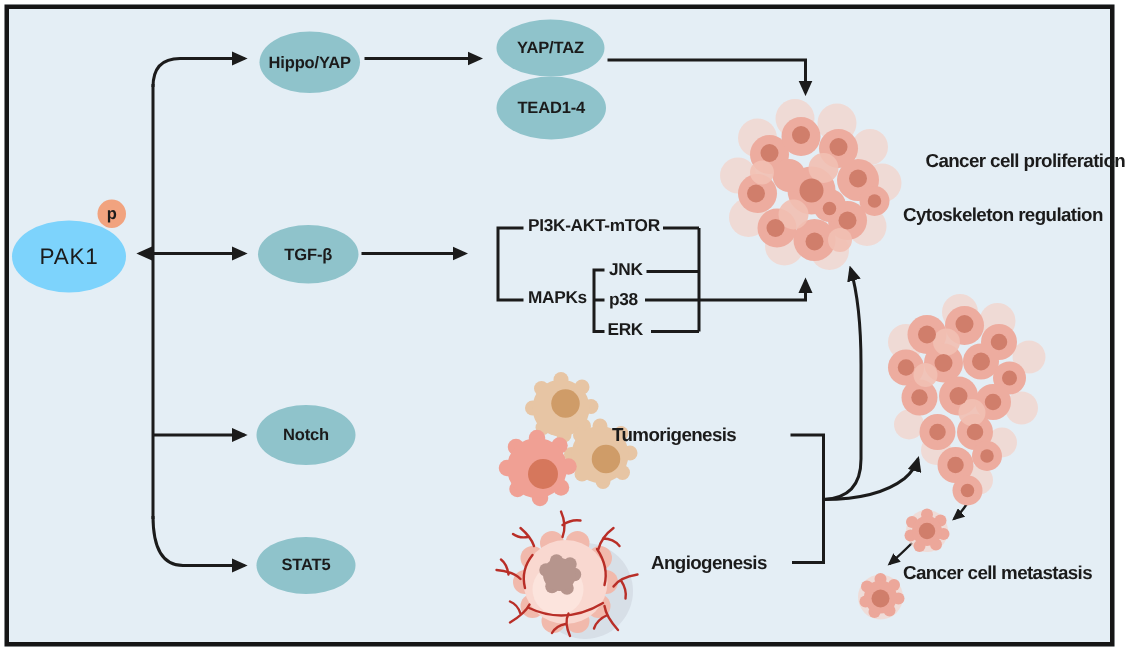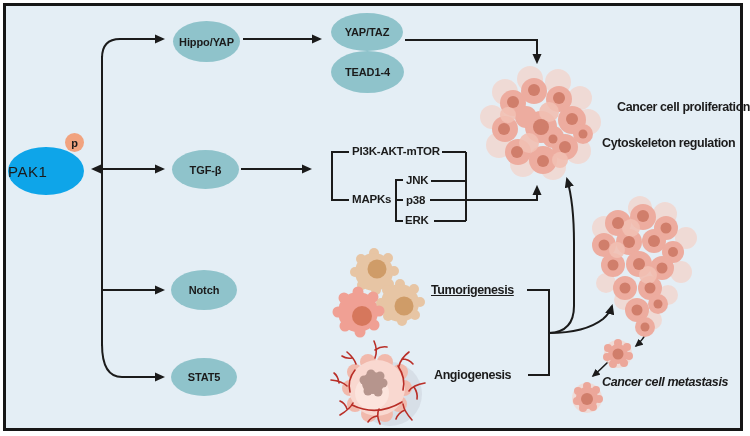--- a/index.html
+++ b/index.html
@@ -24,22 +24,22 @@
   .node{
     position:absolute;
     border-radius:50%;
     background:#8fc3cb;
     display:flex;align-items:center;justify-content:center;
     font-weight:bold;font-size:11px;color:#1b1b1b;
     letter-spacing:-0.1px;
   }
   .pak1{
     position:absolute;left:8px;top:147px;width:76px;height:48px;
-    border-radius:50%;background:#0ea5e9;
-    display:flex;align-items:center;
+    border-radius:50%;background:#7dd3fc;
+    display:flex;align-items:center;justify-content:center;
     font-size:15px;letter-spacing:0.5px;color:#1b1b1b;
   }
   .phospho{
     position:absolute;left:65px;top:133px;width:19px;height:19px;
     border-radius:50%;background:#f1a37f;
     display:flex;align-items:center;justify-content:center;
     font-size:11px;font-weight:bold;color:#1b1b1b;
   }
   .lbl{
     position:absolute;color:#1b1b1b;white-space:nowrap;line-height:1;
@@ -329,16 +329,16 @@
   </div>
 
   <div class="lbl cascade-lbl" style="left:352px;top:146px;">PI3K-AKT-mTOR</div>
   <div class="lbl cascade-lbl" style="left:352px;top:194px;">MAPKs</div>
   <div class="lbl cascade-lbl" style="left:406px;top:175px;">JNK</div>
   <div class="lbl cascade-lbl" style="left:406px;top:195px;">p38</div>
   <div class="lbl cascade-lbl" style="left:405px;top:215px;">ERK</div>
 
   <div class="lbl outcome-lbl" style="left:593px;top:101px;padding-left:24px;">Cancer cell proliferation</div>
   <div class="lbl outcome-lbl" style="left:602px;top:137px;">Cytoskeleton regulation</div>
-  <div class="lbl outcome-lbl" style="left:431px;top:284px;text-decoration:underline;">Tumorigenesis</div>
+  <div class="lbl outcome-lbl" style="left:408px;top:284px;">Tumorigenesis</div>
   <div class="lbl outcome-lbl" style="left:434px;top:369px;text-align:center;">Angiogenesis</div>
-  <div class="lbl outcome-lbl" style="left:602px;top:376px;font-style:italic;">Cancer cell metastasis</div>
+  <div class="lbl outcome-lbl" style="left:602px;top:376px;">Cancer cell metastasis</div>
 </div>
 
 </body></html>

